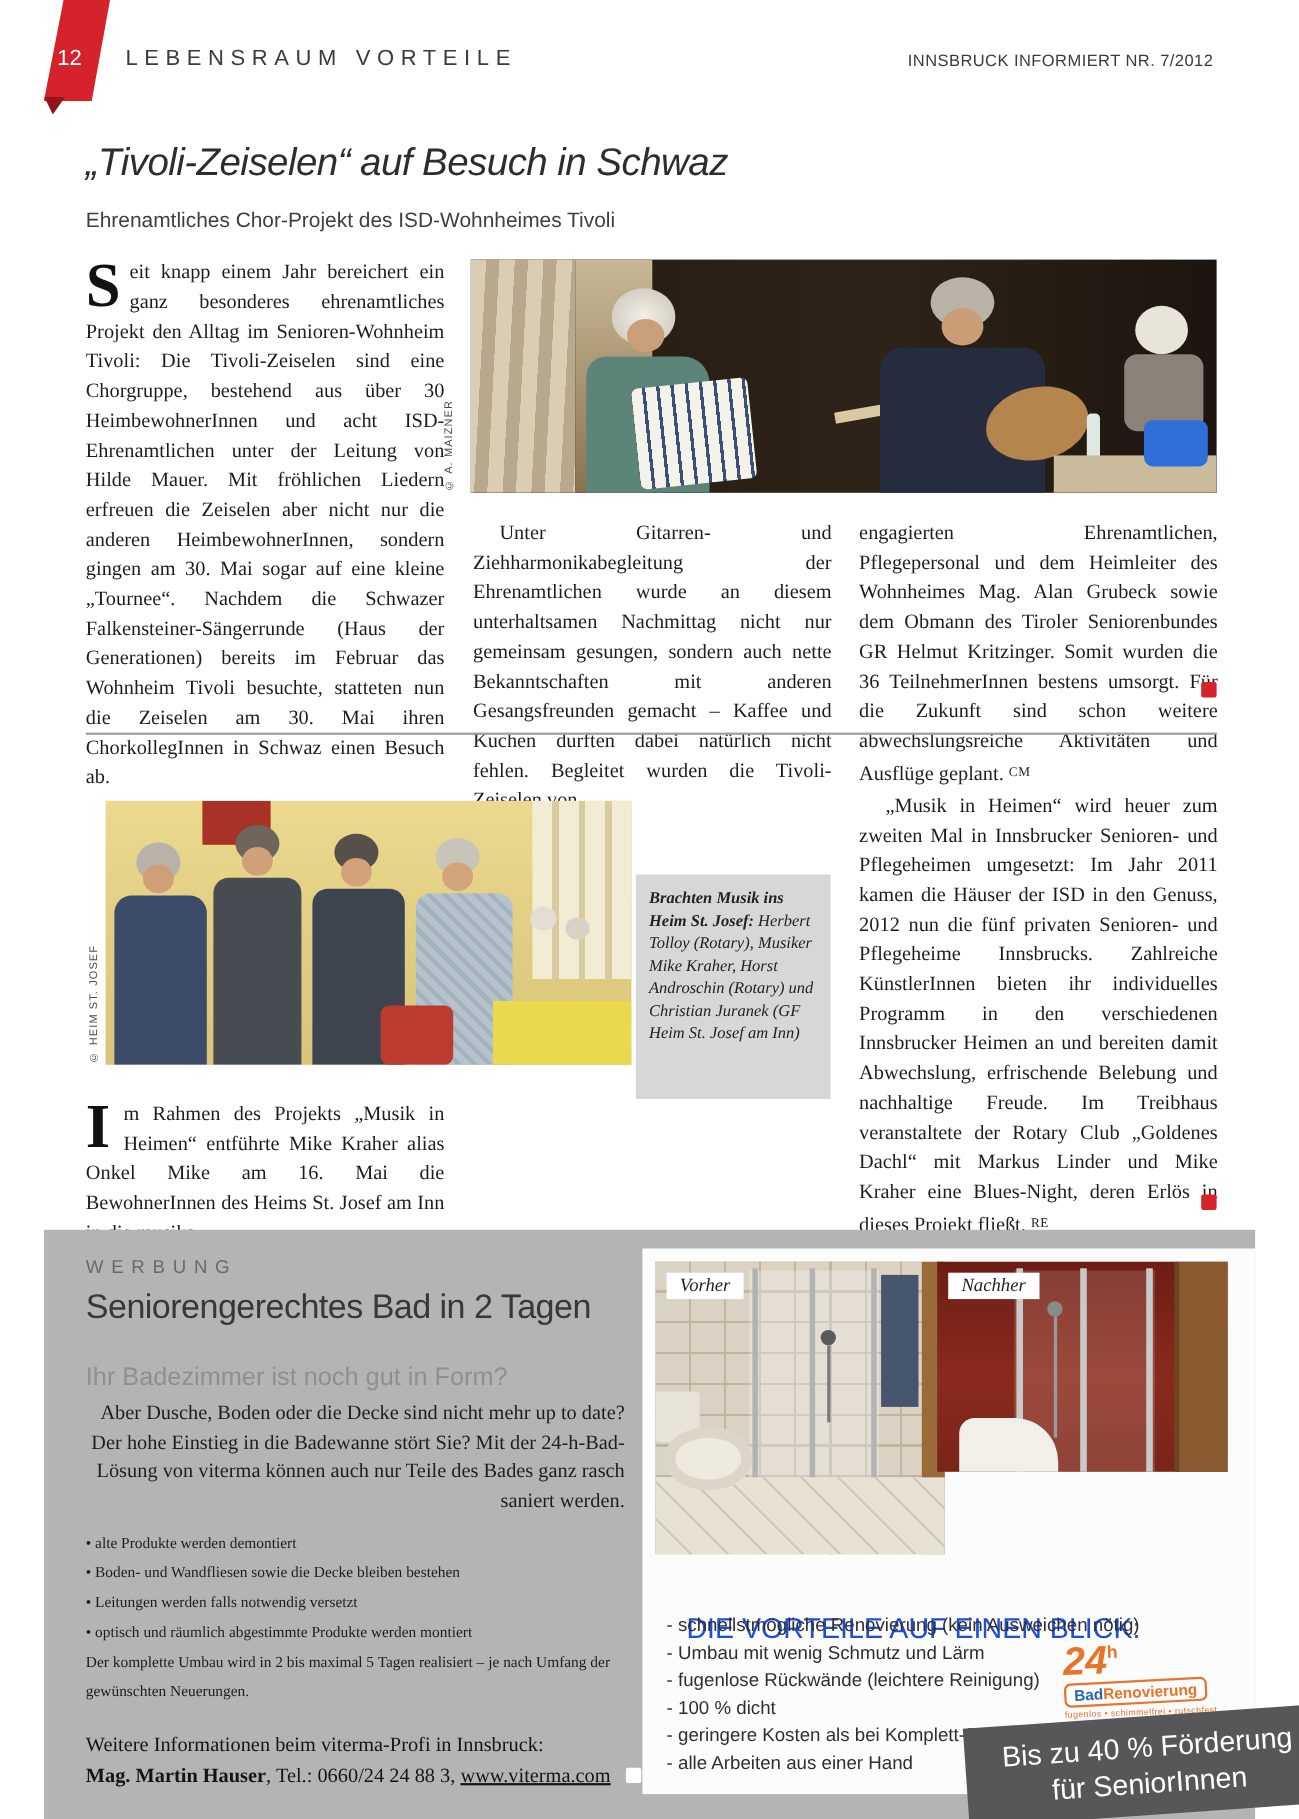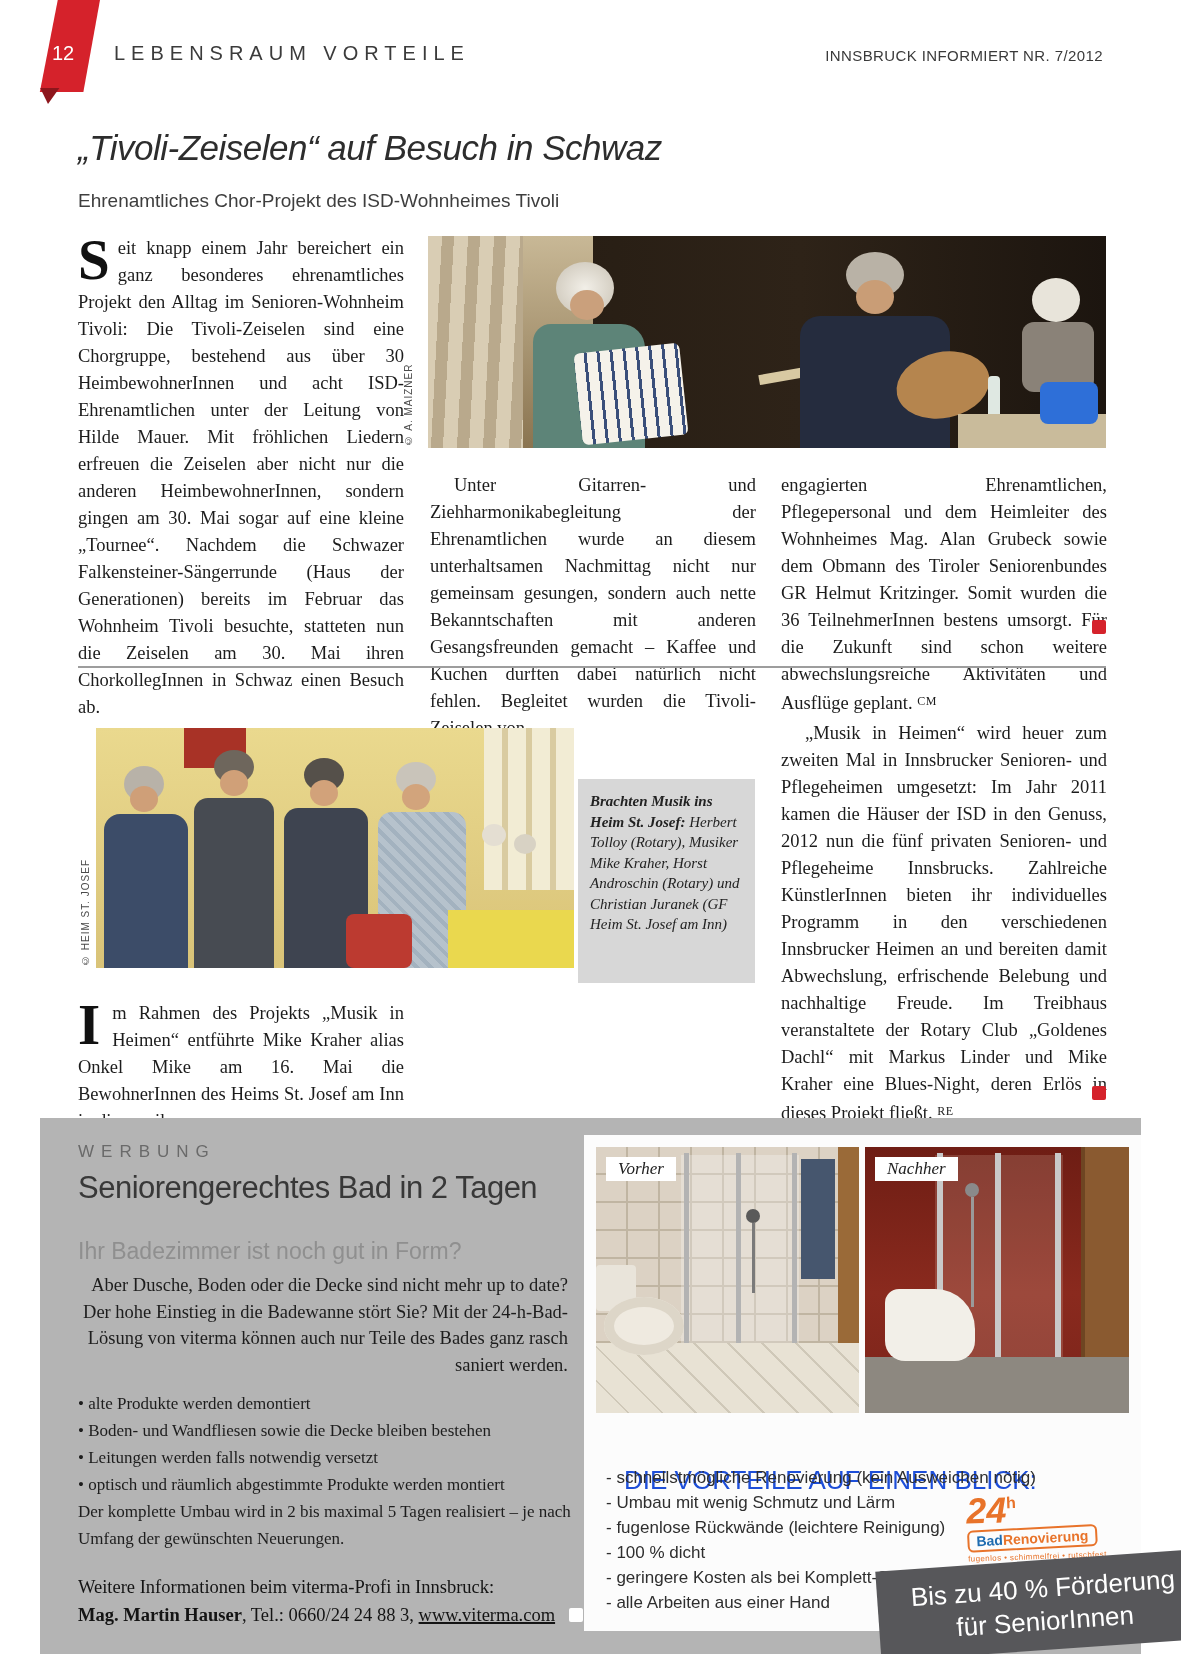--- a/index.html
+++ b/index.html
@@ -40,32 +40,32 @@
   
   .photo{position:absolute;overflow:hidden;}
   .photo>div{position:absolute;}
   .p1{background:linear-gradient(90deg,#241b12 0%,#2e2318 55%,#1c150f 100%);}
   .p2{background:linear-gradient(180deg,#ead98e,#d9c378);}
   .bath{border:0;}
   .photo-label{position:absolute;left:10px;top:10px;background:#fff;padding:2px 12px;
            font:italic 17px "Liberation Serif",serif;color:#222;z-index:3;}
 
   
-  .caption{position:absolute;left:578px;top:764px;width:153px;background:#d7d7d7;
+  .caption{position:absolute;left:578px;top:780px;width:153px;background:#d7d7d7;
            padding:12px;font:italic 15px/20.5px "Liberation Serif",serif;color:#222;min-height:180px;}
   .caption .lead{font-weight:700;}
 
   
   .ad{position:absolute;left:40px;top:1118px;width:1101px;height:536px;background:#b4b4b4;}
   .ad .abs{position:absolute;}
   .ad-label{left:38px;top:24px;font:17px "Liberation Sans",sans-serif;letter-spacing:7px;color:#6a6a6a;}
   .ad-title{left:38px;top:52px;font:31px "Liberation Sans",sans-serif;color:#383838;letter-spacing:-.5px;}
   .ad-question{left:38px;top:120px;font:23px "Liberation Sans",sans-serif;color:#8f8f8f;}
   .ad-intro{left:38px;top:154px;width:490px;font-size:18.5px;line-height:26.5px;color:#1d1d1d;margin:0;text-align:right;}
-  .ad-list{left:38px;top:272px;width:494px;font-size:17px;color:#1d1d1d;}
+  .ad-list{left:38px;top:272px;width:494px;font-size:14px;color:#1d1d1d;}
   .ad-list ul{list-style:none;margin:0;padding:0;}
   .ad-list li{line-height:27px;}
   .ad-outro{margin:0;line-height:27px;}
   .ad-contact{left:38px;top:455px;width:512px;font-size:18.5px;line-height:28px;color:#141414;}
   .ad-contact .bname{font-weight:700;}
   .ad-contact a{color:#141414;text-decoration:underline;text-decoration-thickness:2px;}
 
   .panel{position:absolute;left:544px;top:17px;width:557px;height:496px;background:#fcfcfc;}
   .benefits-title{left:40px;top:290px;font:26px "Liberation Sans",sans-serif;color:#1d4ed8;margin-top:40px;}
   .benefits{left:22px;top:330px;font:17px/25px "Liberation Sans",sans-serif;color:#2e2e2e;
@@ -188,21 +188,21 @@
         <div style="left:150px;top:62px;width:14px;height:14px;border-radius:50%;background:#5a5a5a;"></div>
         <div style="left:156px;top:76px;width:3px;height:70px;background:#7a7a7a;"></div>
         <div style="left:205px;top:12px;width:34px;height:120px;background:#46566e;"></div>
         <div style="left:242px;top:0;width:21px;height:266px;background:#9a6a38;"></div>
         <div style="left:0;top:196px;width:263px;height:70px;background-color:#e8e2d4;background-image:repeating-linear-gradient(45deg,transparent 0 22px,#cfc8b8 22px 24px);"></div>
         <div style="left:0;top:118px;width:40px;height:46px;background:#e9e4da;border-radius:4px;"></div>
         <div style="left:8px;top:150px;width:80px;height:58px;border-radius:50%;background:#efeae0;box-shadow:inset 0 0 0 10px #ddd6c8;"></div>
         <div class="photo-label">Vorher</div>
       </div>
 
-      <div class="photo bath" style="left:281px;top:12px;width:264px;height:266px;background:linear-gradient(180deg,#6e1d14,#8a2a1e 55%,#7a241a);">
+      <div class="photo bath" style="left:268px;top:12px;width:264px;height:191px;background:linear-gradient(180deg,#6e1d14,#8a2a1e 55%,#7a241a);">
         <div style="left:70px;top:8px;width:128px;height:226px;background:rgba(255,235,220,.16);"></div>
         <div style="left:72px;top:6px;width:6px;height:232px;background:#c9c9c9;"></div>
         <div style="left:130px;top:6px;width:6px;height:232px;background:#c9c9c9;"></div>
         <div style="left:190px;top:6px;width:6px;height:232px;background:#c9c9c9;"></div>
         <div style="left:100px;top:36px;width:14px;height:14px;border-radius:50%;background:#8a8a8a;"></div>
         <div style="left:106px;top:50px;width:3px;height:110px;background:#9a9a9a;"></div>
         <div style="left:216px;top:0;width:48px;height:266px;background:#8a5a30;border-left:4px solid #6e4522;"></div>
         <div style="left:0;top:210px;width:264px;height:56px;background:#8d8880;"></div>
         <div style="left:20px;top:142px;width:90px;height:72px;border-radius:14px 40px 20px 20px;background:#f2efe8;"></div>
         <div class="photo-label">Nachher</div>

